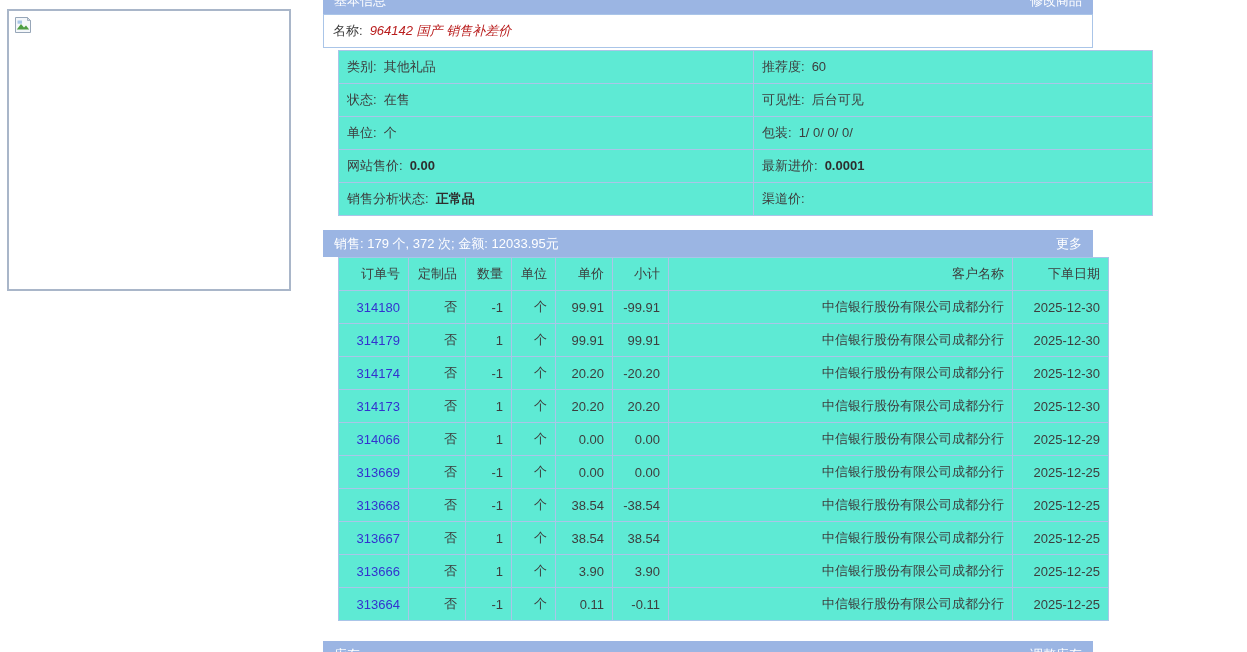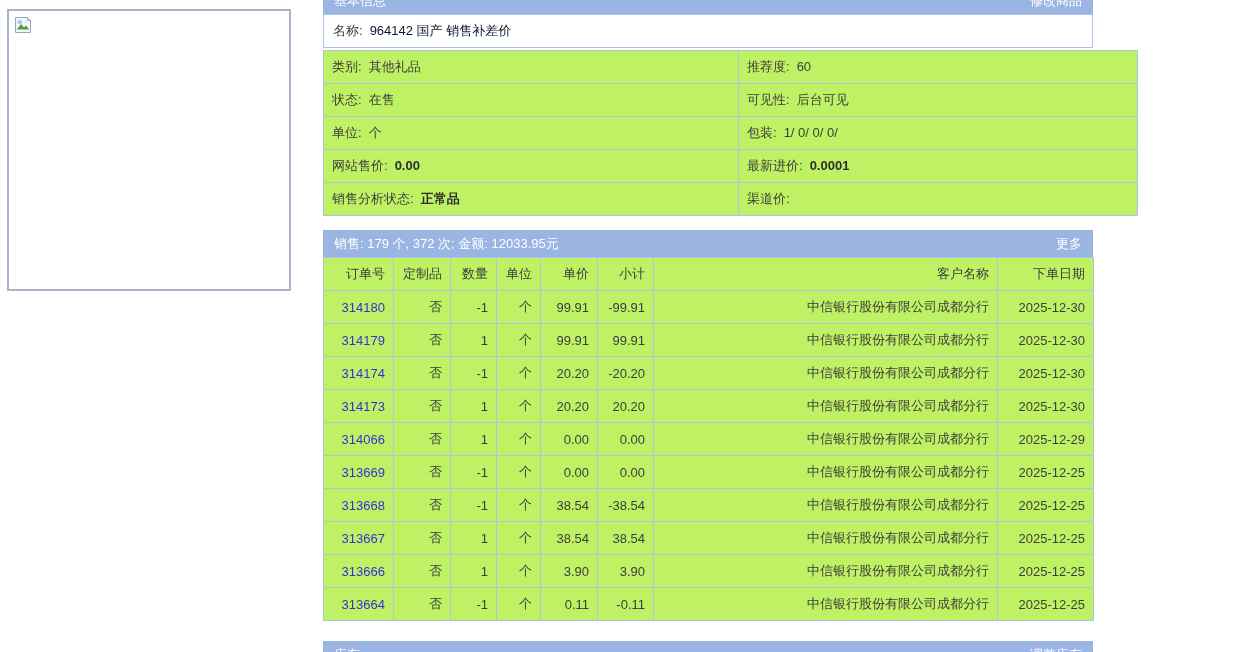--- a/index.html
+++ b/index.html
@@ -23,23 +23,23 @@
   #bar-sales{top:230px;text-align:right;}
   #bar-inv{top:641px;}
   
   .name-row{
     position:absolute;top:14px;left:0;width:770px;height:34px;border:1px solid #aac5e8;
     box-sizing:border-box;display:flex;align-items:center;padding:12px 9px;background:#fff;
   }
   .lbl{margin-right:7px;white-space:nowrap;}
   .val{white-space:nowrap;}
   .bold{font-weight:bold;color:#2e2e2e;}
-  .name-link{color:#0f172a;text-decoration:none;cursor:pointer;}
-  
-  table{border-collapse:collapse;table-layout:fixed;background:#bef264;width:770px;}
+  .name-link{color:#b91c1c;text-decoration:none;cursor:pointer;font-style:italic;}
+  
+  table{border-collapse:collapse;table-layout:fixed;background:#5eead4;width:770px;margin-left:15px;}
   td,th{
     border:1px solid #aac5e8;height:33px;padding:0 8px;font-weight:normal;
     overflow:hidden;white-space:nowrap;font-size:13px;color:#3d3d3d;box-sizing:border-box;
   }
   #info-table{position:absolute;top:50px;left:0;}
   #info-table td.l{width:415px;}
   #info-table td.r{width:399px;}
   #sales-table{position:absolute;top:257px;left:0;}
   .c-center{text-align:right;}
   .c-num{text-align:right;}

